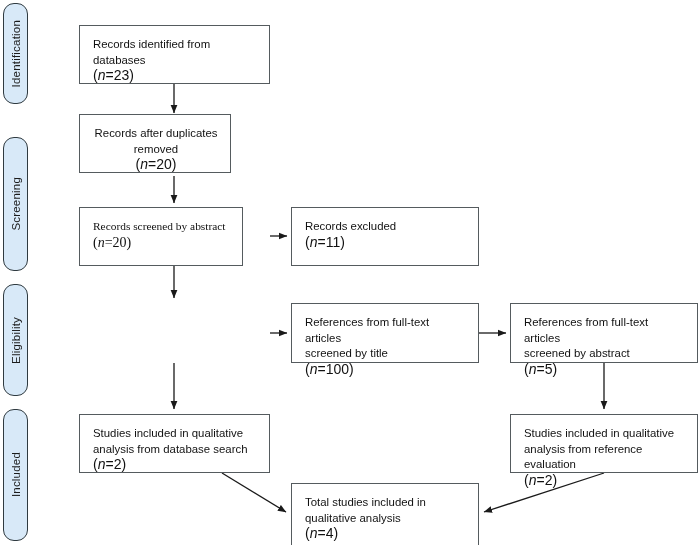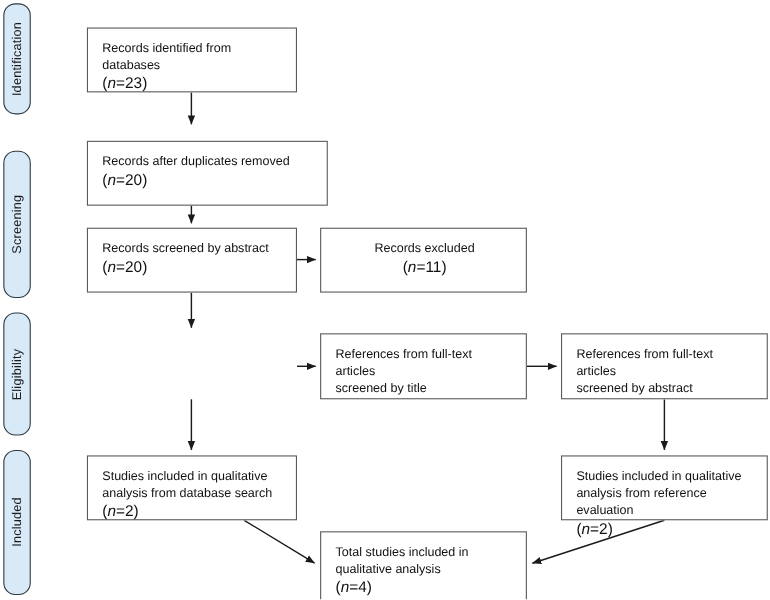--- a/index.html
+++ b/index.html
@@ -117,44 +117,46 @@
     <line x1="222" y1="473" x2="286" y2="512" stroke="#1a1a1a" stroke-width="1.3" marker-end="url(#arrowhead)"></line>
 
     <line x1="604" y1="473" x2="484" y2="512" stroke="#1a1a1a" stroke-width="1.3" marker-end="url(#arrowhead)"></line>
   </svg>
 
   <div class="flow-box" style="left:79px; top:25px; width:191px; height:59px;">
     <span class="box-text">Records identified from databases</span>
     <span class="box-count">(<i>n</i><span>=23)</span></span>
   </div>
 
-  <div class="flow-box" style="left:79px; top:128px; width:219px; height:59px;">
+  <div class="flow-box" style="left:79px; top:114px; width:152px; height:59px;text-align:center;">
     <span class="box-text">Records after duplicates removed</span>
     <span class="box-count">(<i>n</i><span>=20)</span></span>
   </div>
 
-  <div class="flow-box" style="left:79px; top:207px; width:191px; height:59px;">
+  <div class="flow-box" style="left:79px; top:207px; width:164px; height:59px;font-family:Liberation Serif, serif;">
     <span class="box-text">Records screened by abstract</span>
     <span class="box-count">(<i>n</i><span>=20)</span></span>
   </div>
 
-  <div class="flow-box" style="left:291px; top:207px; width:188px; height:59px;text-align:center;">
+  <div class="flow-box" style="left:291px; top:207px; width:188px; height:59px;">
     <span class="box-text">Records excluded</span>
     <span class="box-count">(<i>n</i><span>=11)</span></span>
   </div>
 
 
   <div class="flow-box" style="left:291px; top:303px; width:188px; height:60px;">
     <span class="box-text">References from full-text articles
 screened by title</span>
+    <span class="box-count">(<i>n</i><span>=100)</span></span>
   </div>
 
   <div class="flow-box" style="left:510px; top:303px; width:188px; height:60px;">
     <span class="box-text">References from full-text articles
 screened by abstract</span>
+    <span class="box-count">(<i>n</i><span>=5)</span></span>
   </div>
 
   <div class="flow-box" style="left:79px; top:414px; width:191px; height:59px;">
     <span class="box-text">Studies included in qualitative
 analysis from database search</span>
     <span class="box-count">(<i>n</i><span>=2)</span></span>
   </div>
 
   <div class="flow-box" style="left:510px; top:414px; width:188px; height:59px;">
     <span class="box-text">Studies included in qualitative

